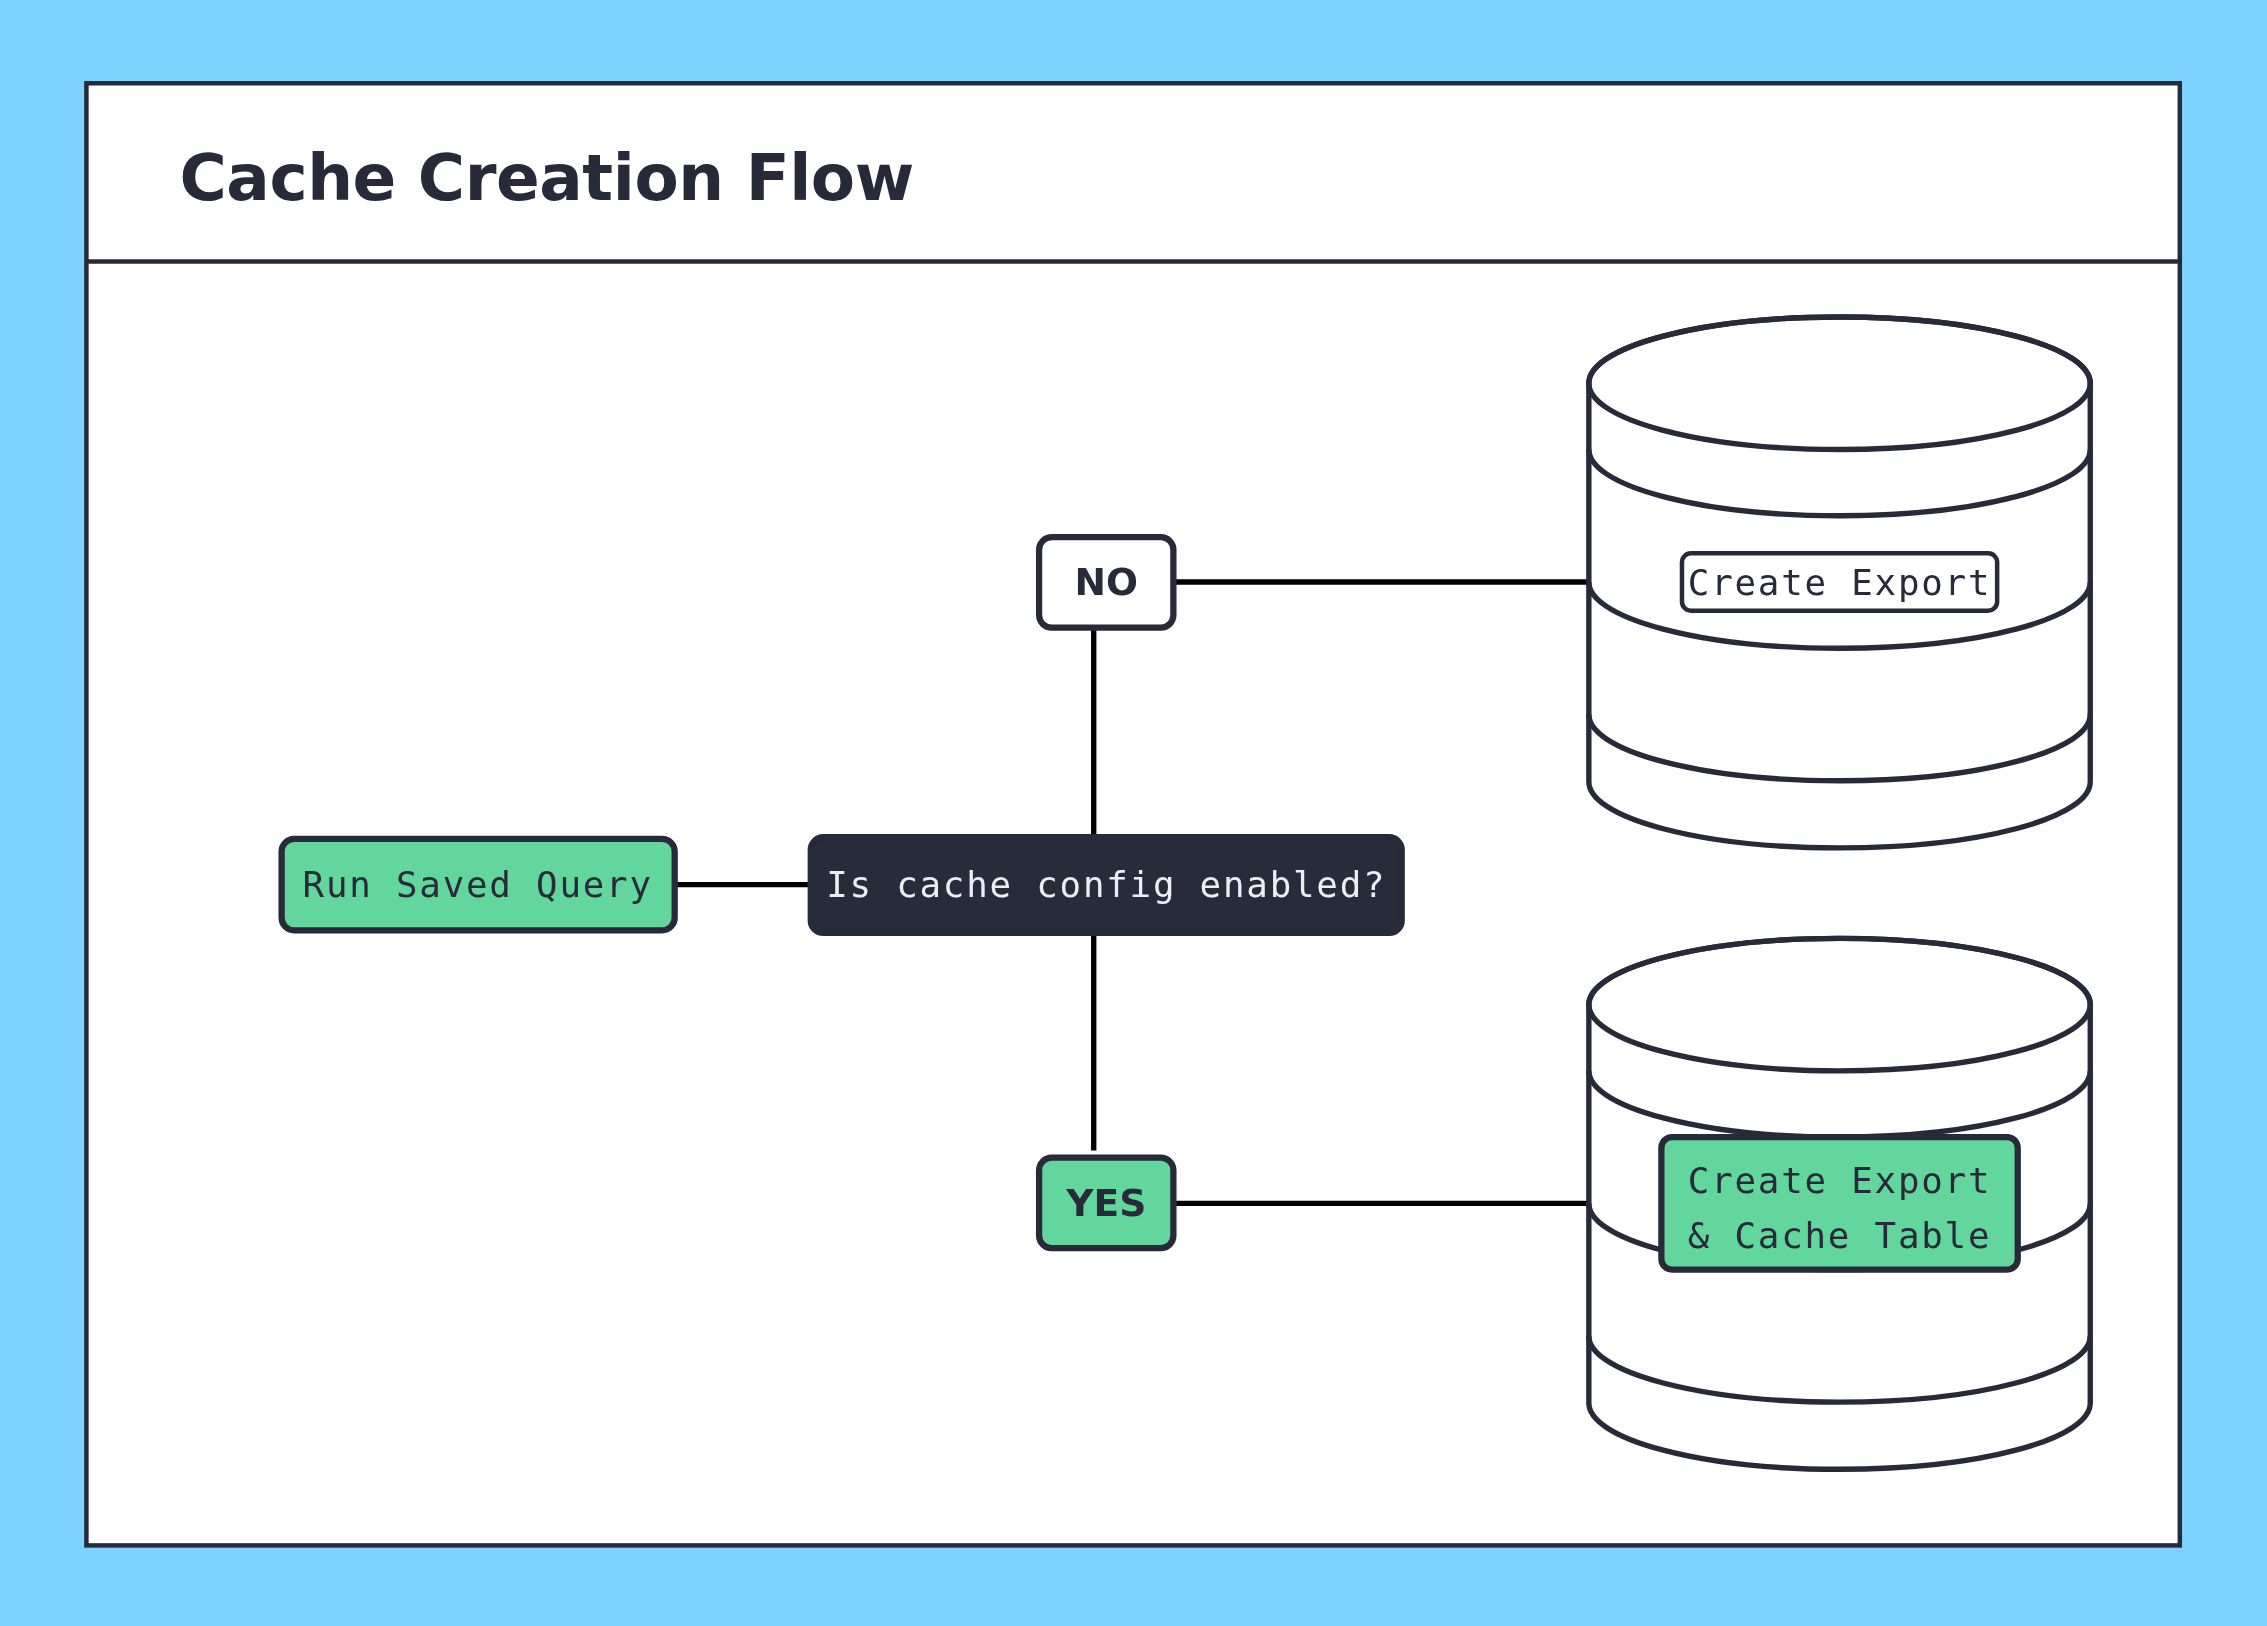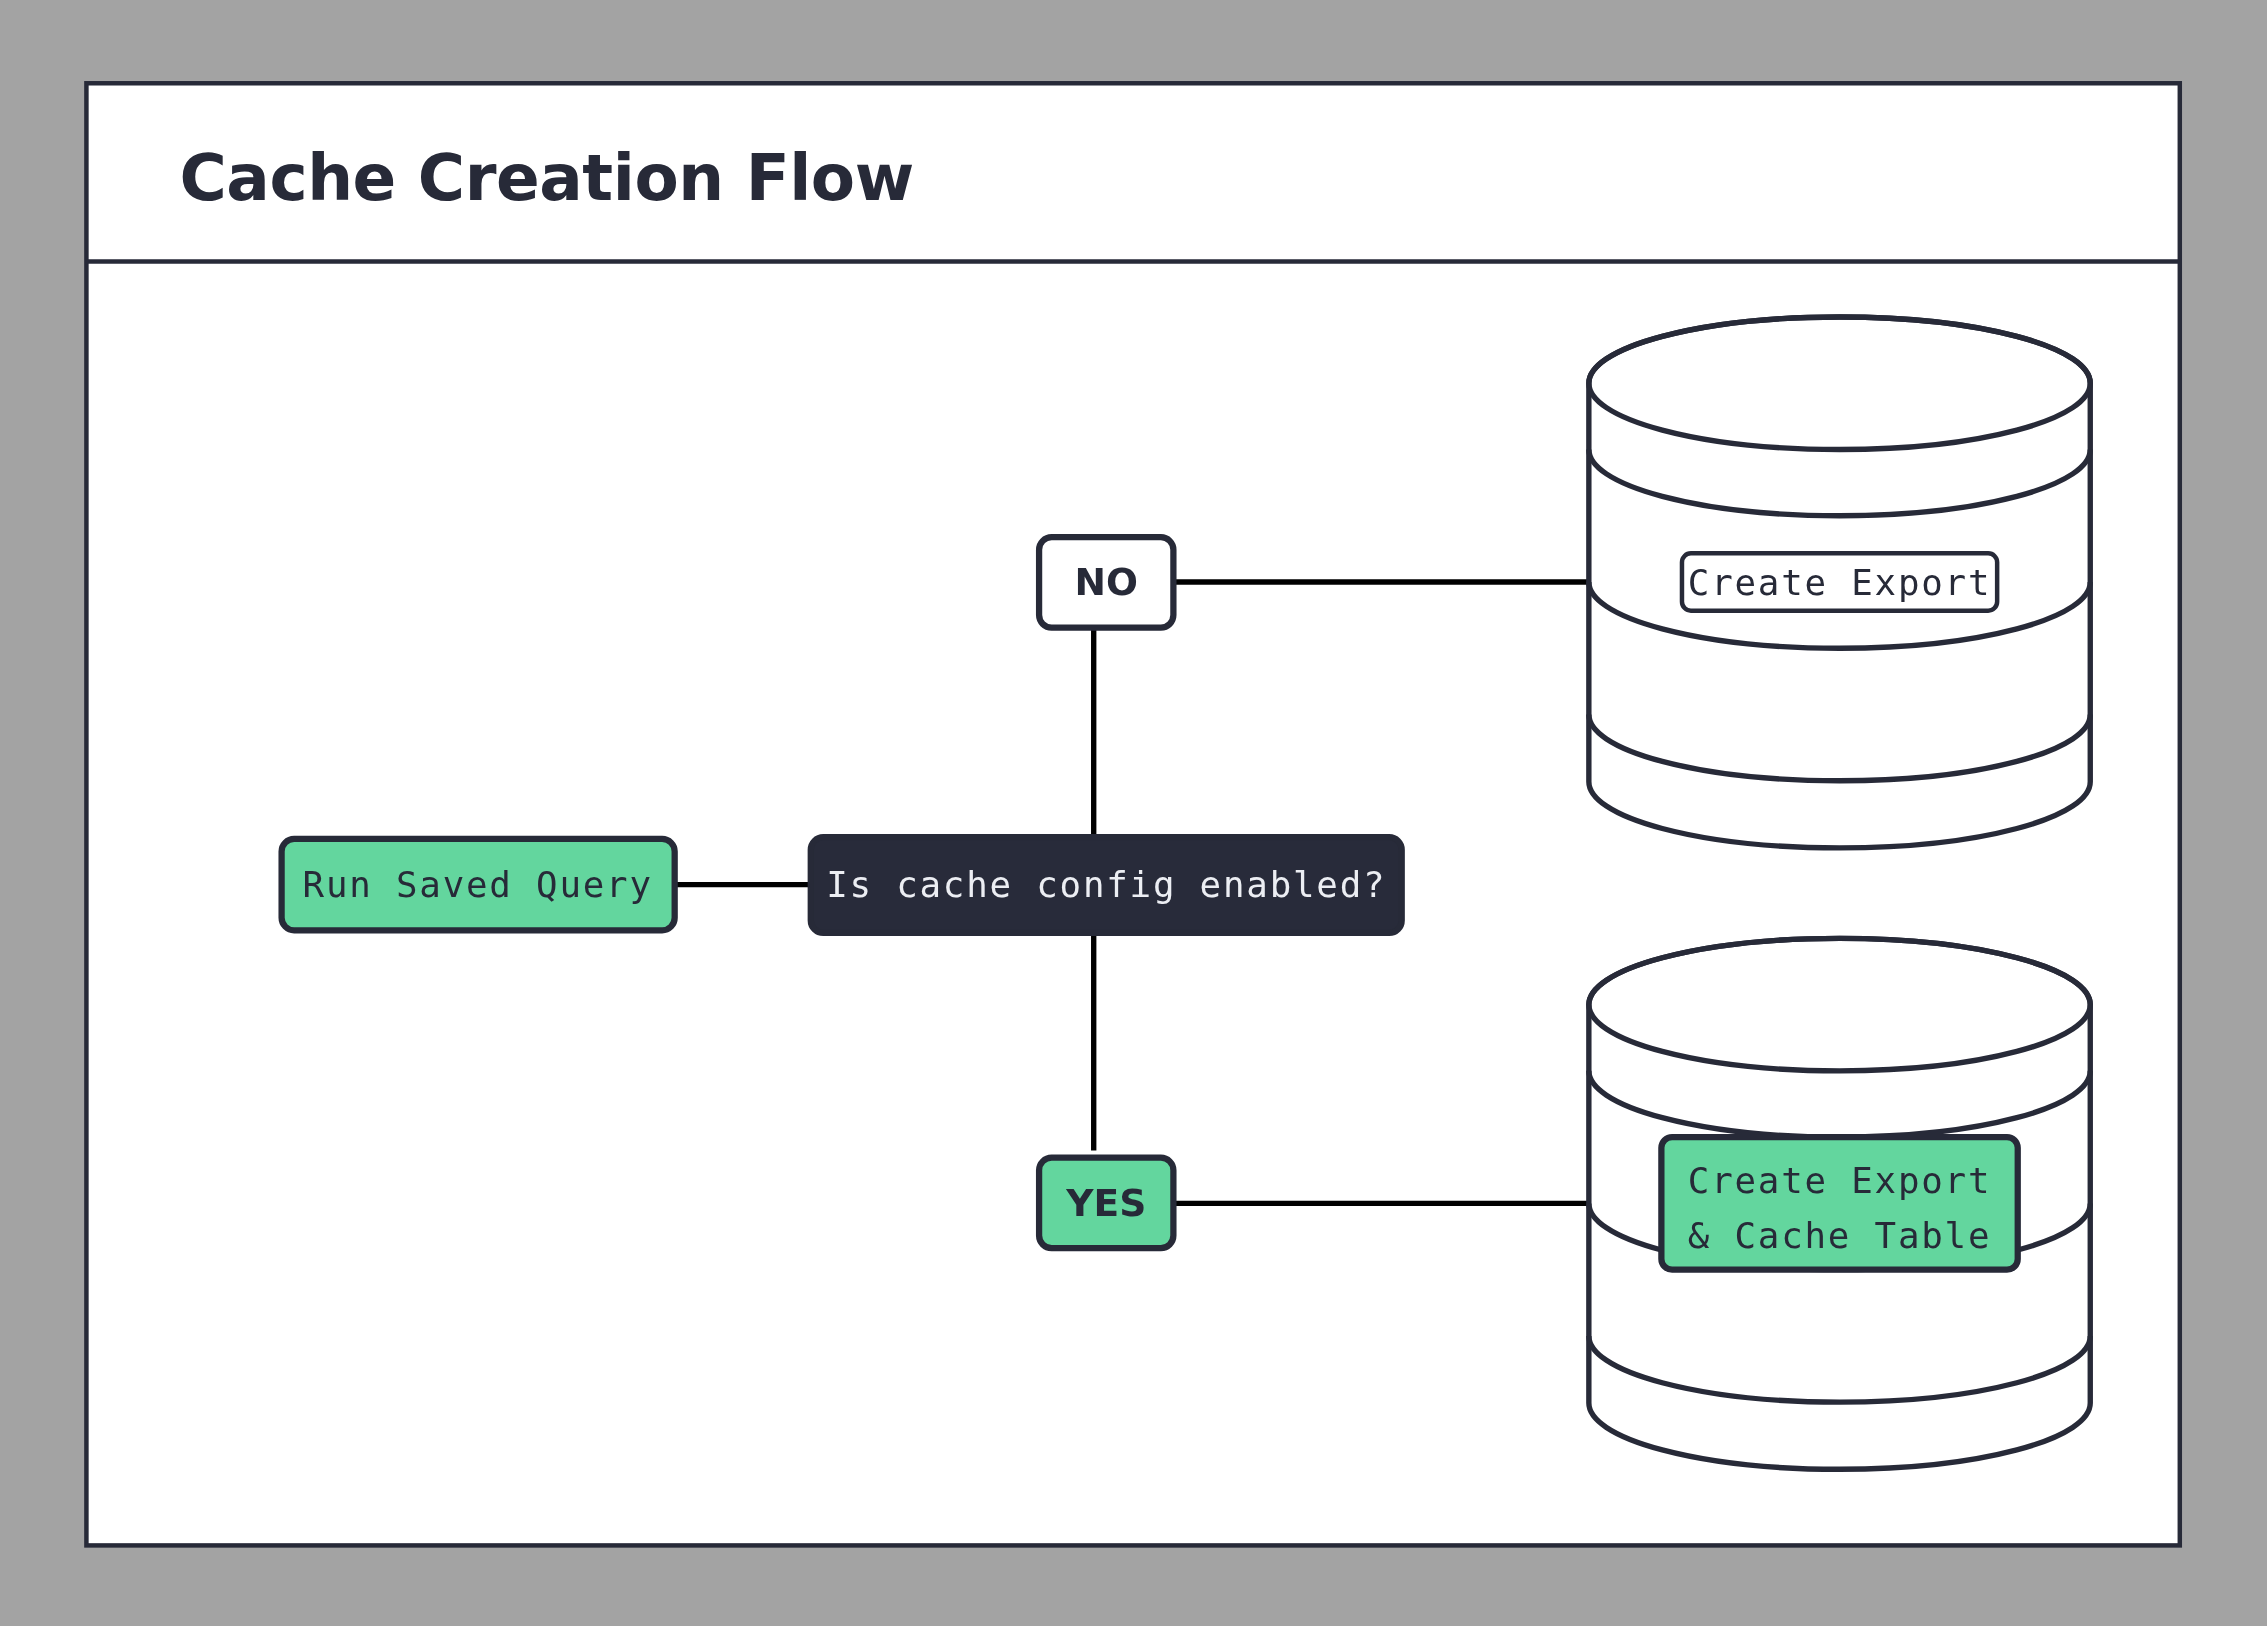--- a/index.html
+++ b/index.html
@@ -10,21 +10,21 @@
     height: 1626px;
     overflow: hidden;
   }
   body {
     font-family: "Liberation Sans", sans-serif;
   }
   #stage {
     position: relative;
     width: 2268px;
     height: 1626px;
-    background: #a3a3a3;
+    background: #7dd3fc;
   }
   svg#diagram {
     display: block;
     width: 2268px;
     height: 1626px;
   }
   .frame-rect {
     fill: #ffffff;
     stroke: #272a38;
     stroke-width: 5;

